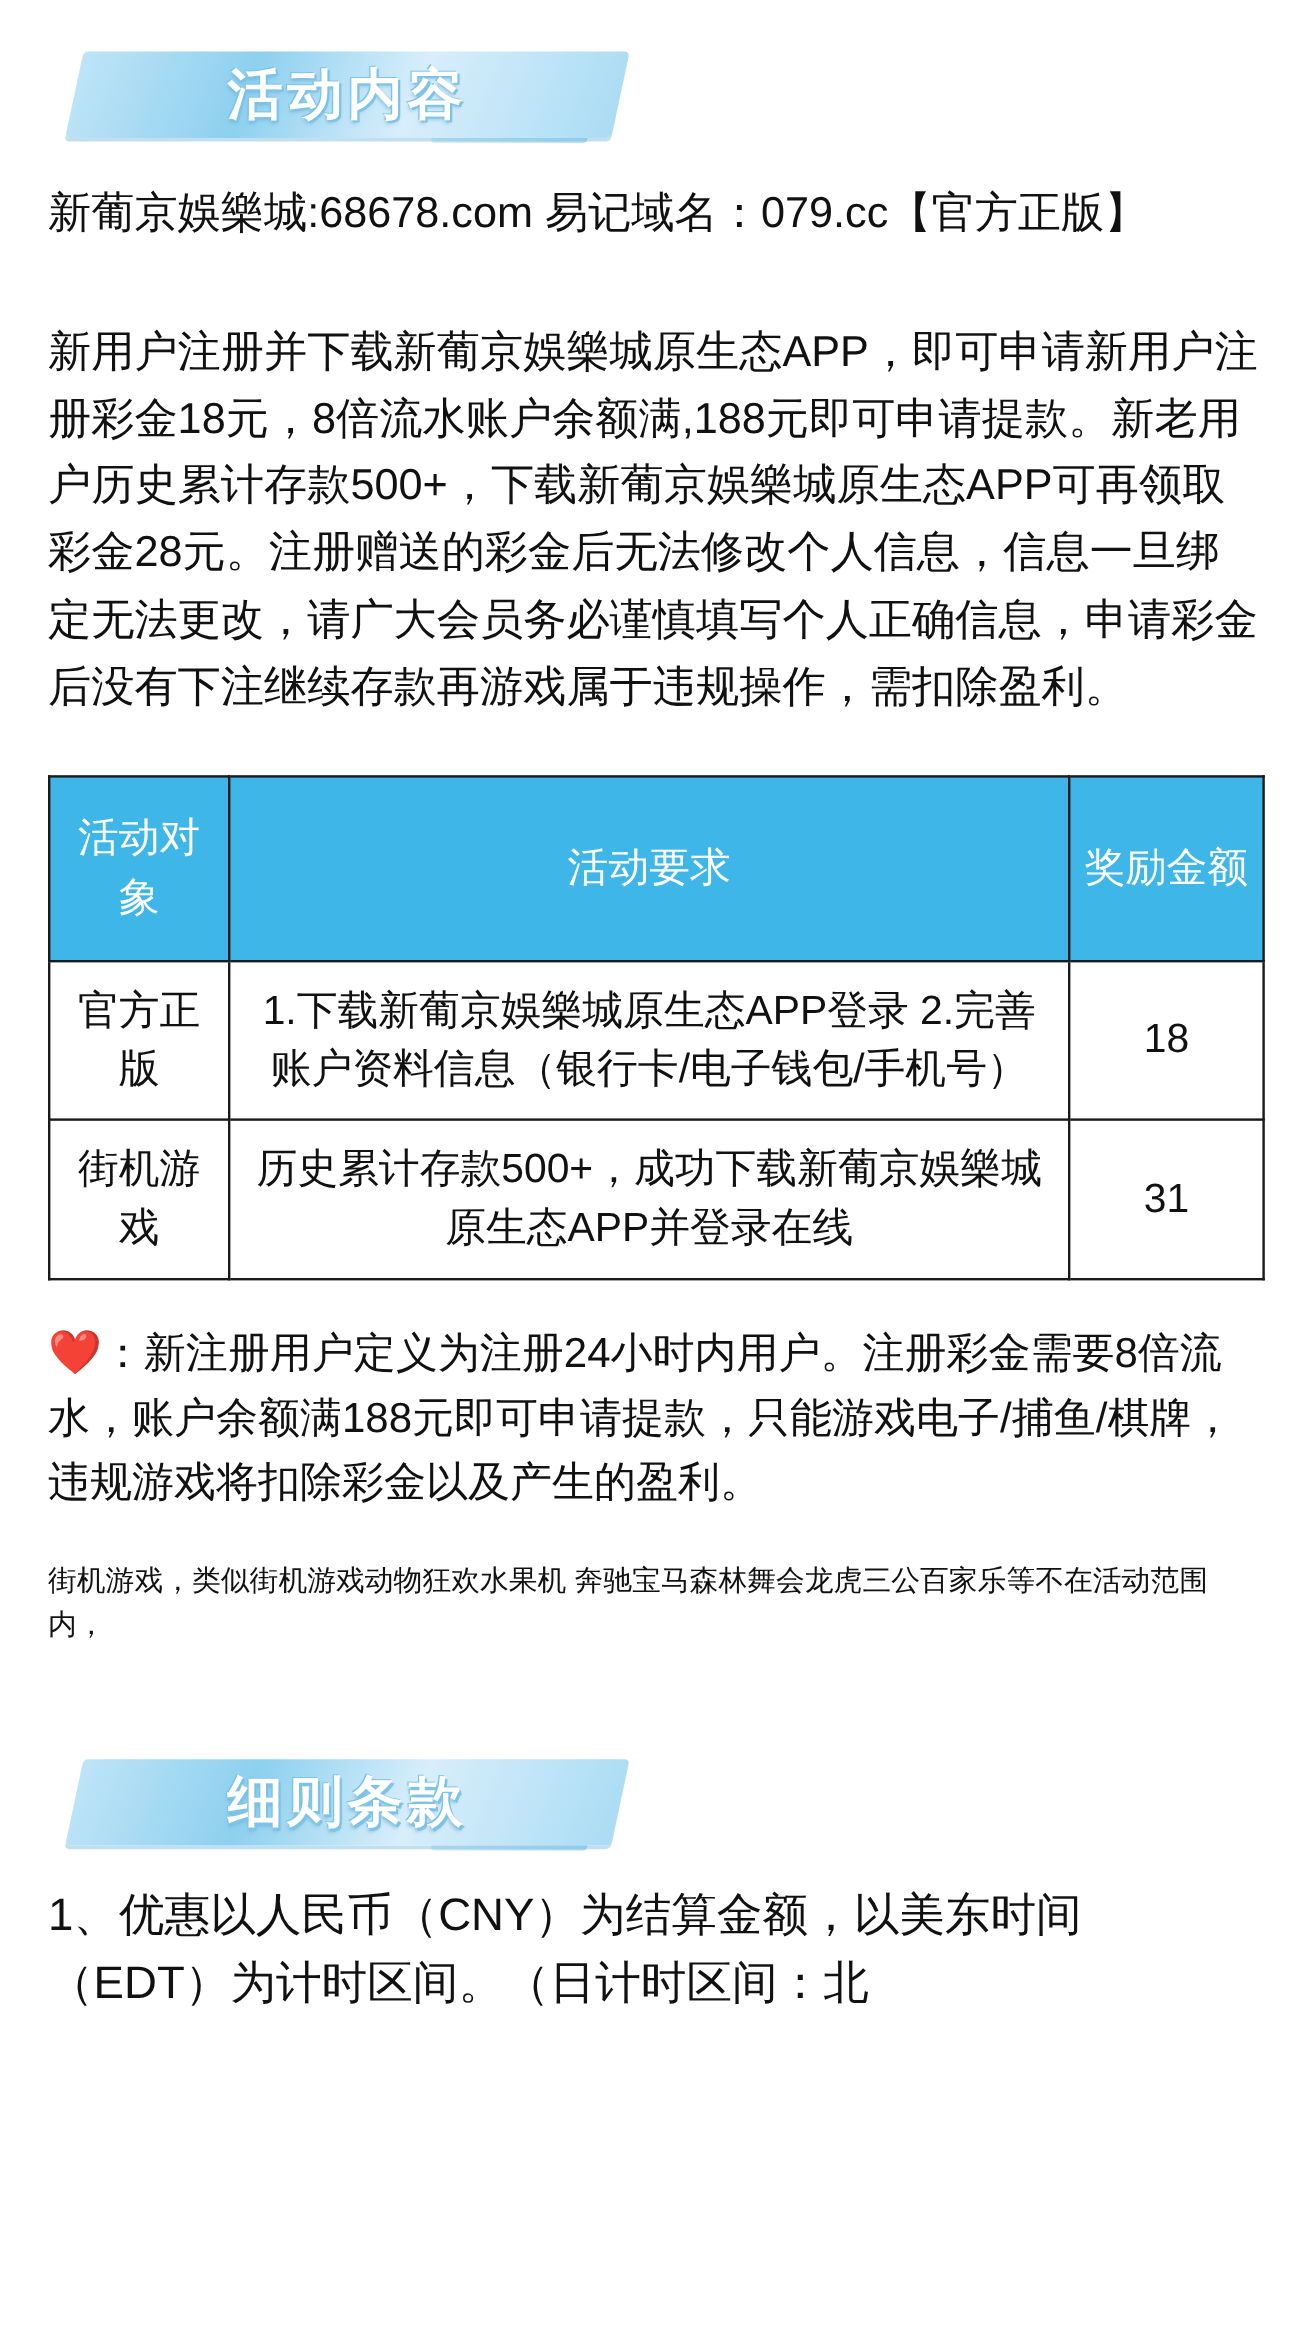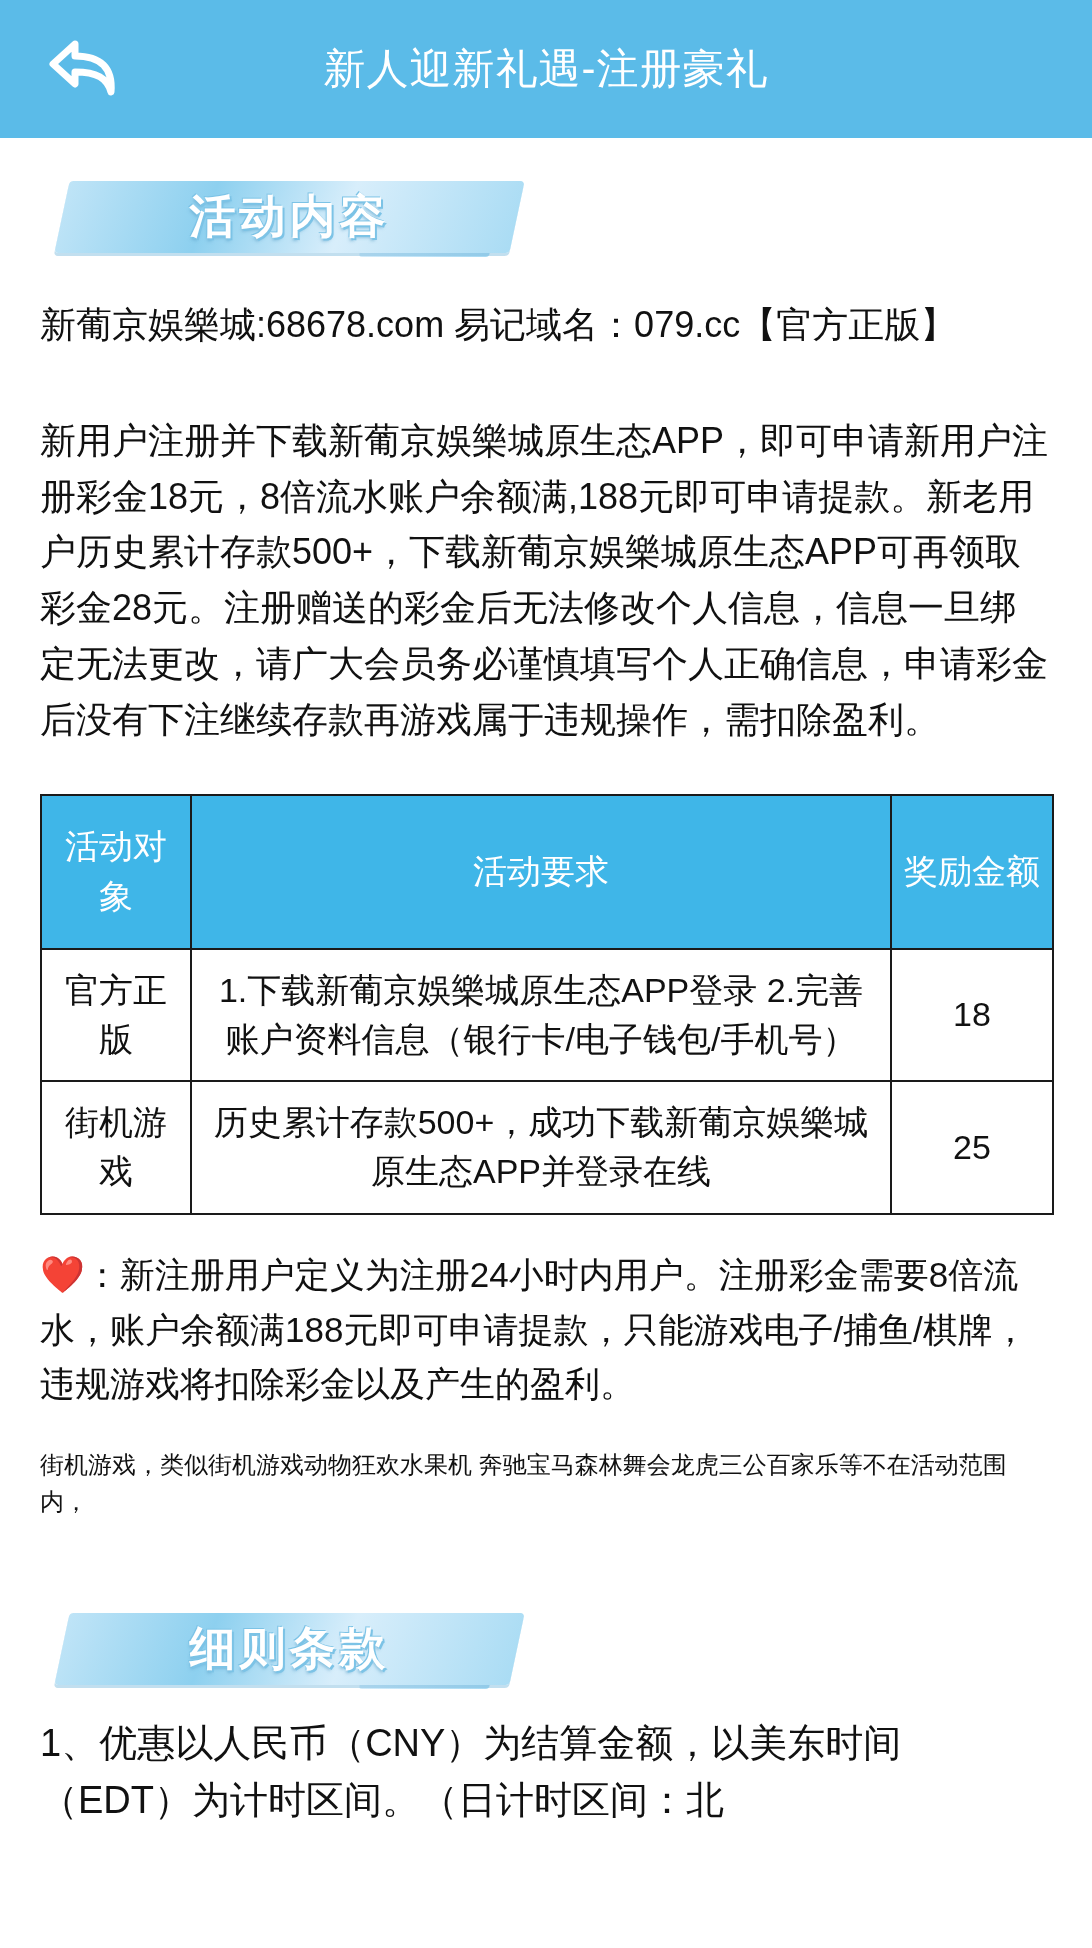--- a/index.html
+++ b/index.html
@@ -106,21 +106,21 @@
   }
 
   .para {
     font-size: 36px;
     line-height: 1.55;
     margin: 18px 0 0 0;
     color: #111;
     word-break: break-word;
   }
   .para.lead {
-    margin-top: 32px;
+    margin-top: 22px;
     margin-bottom: 60px;
   }
   .para.body {
     margin-bottom: 46px;
   }
 
   
   table.promo-table {
     width: 1012px;
     border-collapse: collapse;
@@ -178,28 +178,20 @@
     margin-top: 18px;
   }
 
   .spacer-sm { height: 26px; }
 </style>
 </head>
 <body>
 
 <div class="page">
 
-  <div class="header">
-    <div class="back-btn">
-      <svg class="back-icon" width="76" height="62" viewBox="0 0 76 62">
-        <path d="M30 6 L8 26 L30 46 L30 34 C52 34 62 40 66 54 C68 30 56 18 30 18 Z" fill="none" stroke="#ffffff" stroke-width="7" stroke-linejoin="round" stroke-linecap="round"></path>
-      </svg>
-    </div>
-    <div class="header-title">新人迎新礼遇-注册豪礼</div>
-  </div>
 
   <div class="content">
 
     <div class="section-banner">
       <div class="ribbon-tail"></div>
       <div class="ribbon-shape"></div>
       <div class="ribbon-text">活动内容</div>
     </div>
 
     <p class="para lead">新葡京娛樂城:68678.com  易记域名：079.cc【官方正版】</p>
@@ -221,21 +213,21 @@
       </thead>
       <tbody>
         <tr>
           <td class="obj">官方正版</td>
           <td class="req">1.下载新葡京娛樂城原生态APP登录 2.完善账户资料信息（银行卡/电子钱包/手机号）</td>
           <td class="amount">18</td>
         </tr>
         <tr>
           <td class="obj">街机游戏</td>
           <td class="req">历史累计存款500+，成功下载新葡京娛樂城原生态APP并登录在线</td>
-          <td class="amount">25</td>
+          <td class="amount">31</td>
         </tr>
       </tbody>
     </table>
 
     <p class="note">
       <span class="heart">❤️</span><span>：新注册用户定义为注册24小时内用户。注册彩金需要8倍流水，账户余额满188元即可申请提款，只能游戏电子/捕鱼/棋牌，违规游戏将扣除彩金以及产生的盈利。</span>
     </p>
     <p class="note-second">街机游戏，类似街机游戏动物狂欢水果机 奔驰宝马森林舞会龙虎三公百家乐等不在活动范围内，</p>
 
     <div class="spacer-sm"></div>

